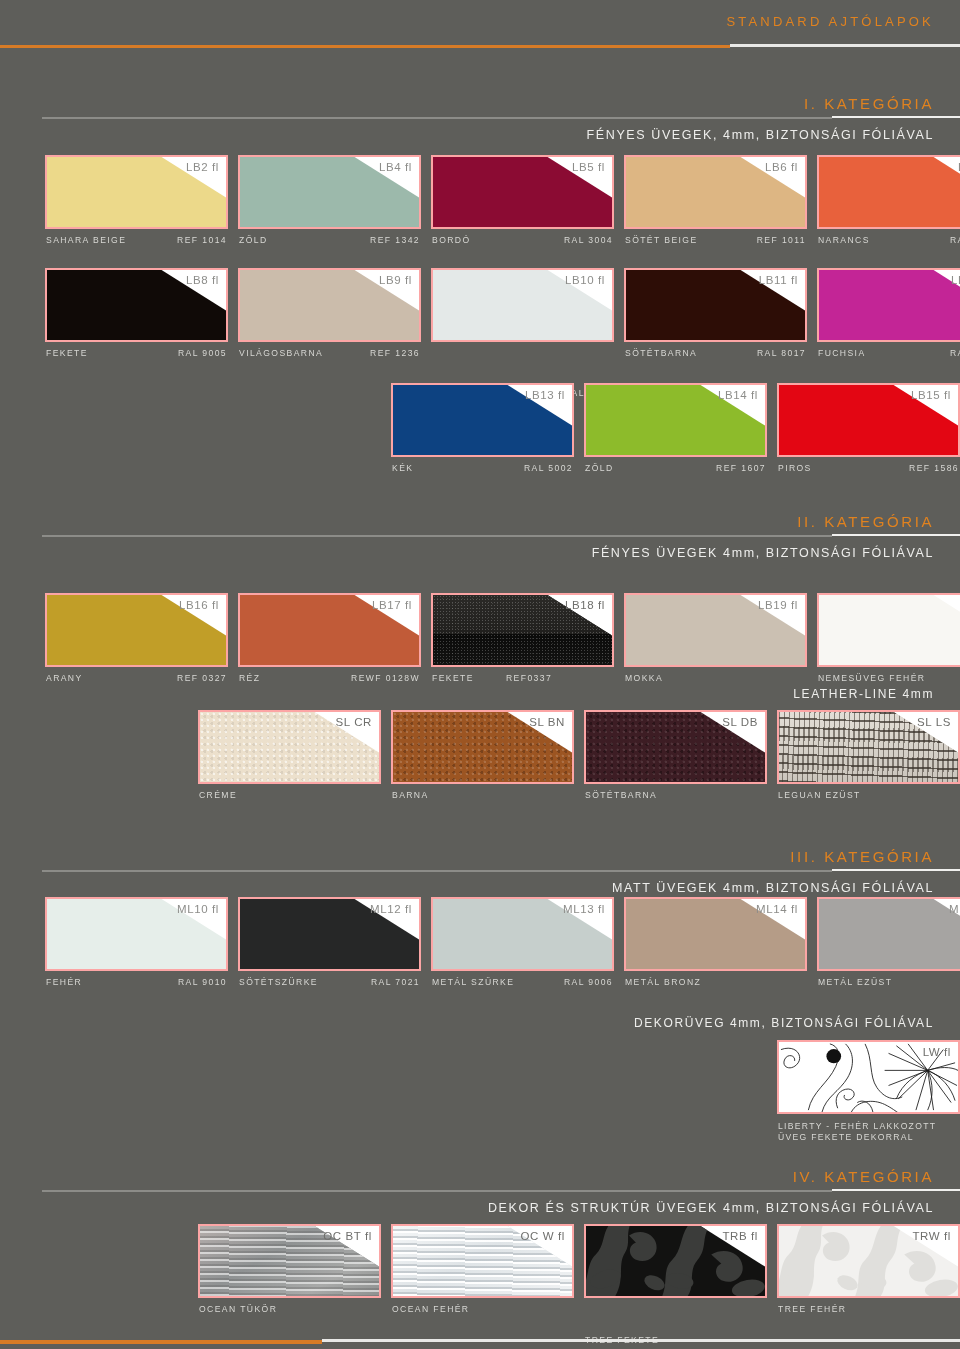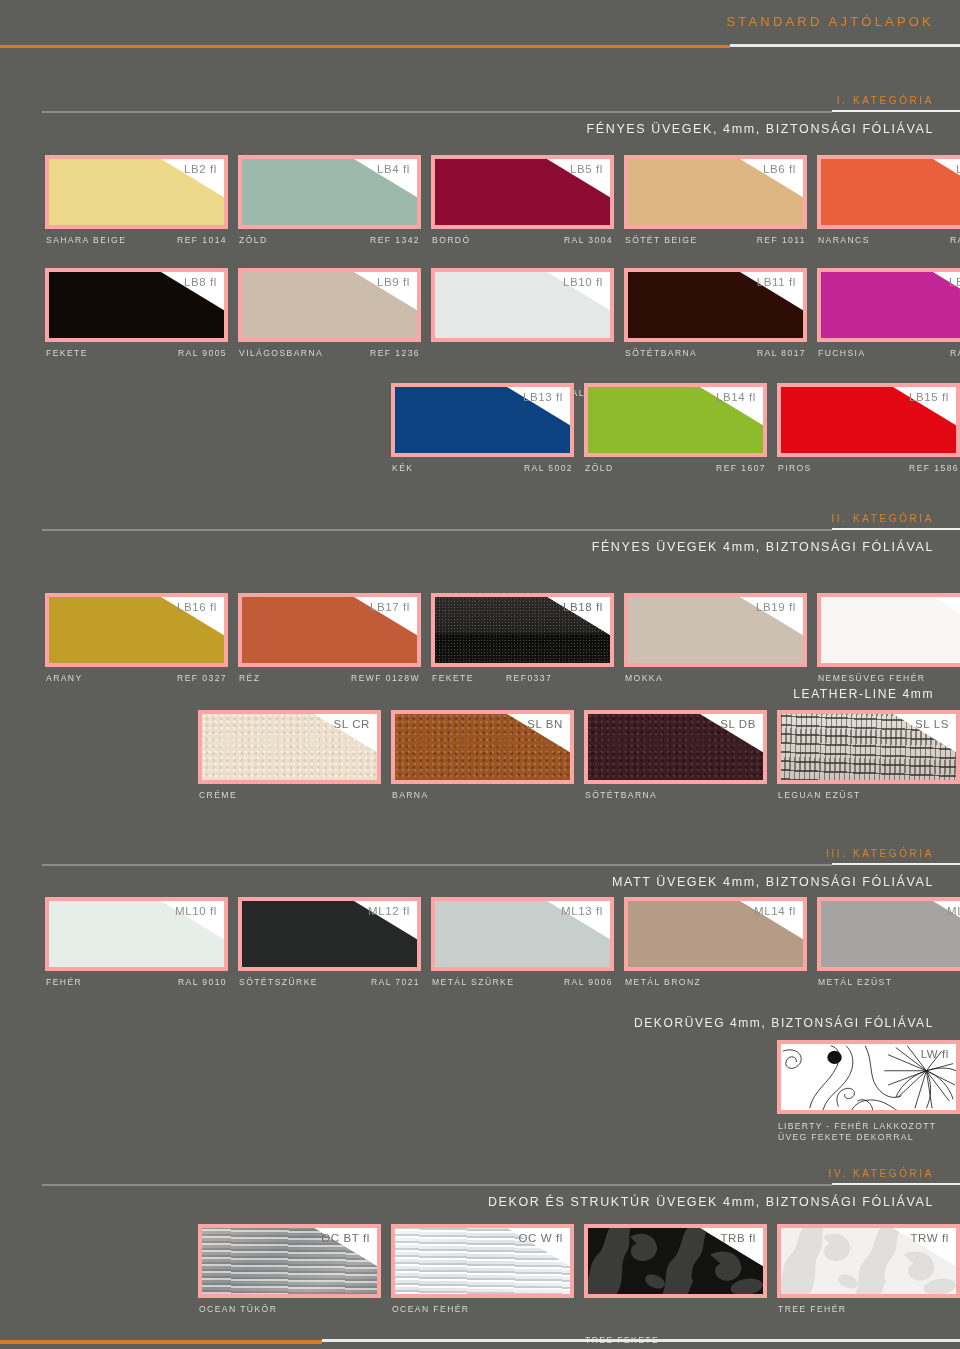--- a/index.html
+++ b/index.html
@@ -20,39 +20,39 @@
     font-size:13px;letter-spacing:3.2px;color:#e0821f;
   }
   .top-rule{position:absolute;top:44px;left:0;width:960px;height:5px;}
   .top-rule .o{position:absolute;left:0;top:1px;width:730px;height:3px;background:#d77b26;}
   .top-rule .w{position:absolute;left:730px;top:0px;width:230px;height:3px;background:#e9e9e7;}
 
   
   .cat{position:absolute;left:0;width:960px;}
   .cat-name{
     text-align:right;padding-right:26px;box-sizing:border-box;width:960px;
-    font-size:10px;letter-spacing:2.6px;color:#e0821f;
+    font-size:15px;letter-spacing:2.6px;color:#e0821f;
   }
   .cat-rule{position:relative;width:918px;margin-left:42px;height:3px;margin-top:4px;}
   .cat-rule .g{position:absolute;left:0;top:1px;width:790px;height:2px;background:#8c8c88;}
   .cat-rule .w{position:absolute;left:790px;top:0;width:128px;height:2px;background:#f0f0ee;}
   .cat-sub{
     text-align:right;padding-right:26px;box-sizing:border-box;width:960px;
     font-size:12.5px;letter-spacing:1.6px;color:#eeeeec;margin-top:9px;
   }
   .plain-sub{
     position:absolute;left:0;width:960px;text-align:right;padding-right:26px;
     box-sizing:border-box;font-size:12px;letter-spacing:1.6px;color:#eeeeec;
   }
 
   
   .row{position:absolute;left:0;width:960px;height:102px;}
   .sw{
     position:absolute;top:0;width:183px;height:74px;
-    background:#ffffff;border:4px solid #fca5a5;box-sizing:border-box;
+    background:#ffffff;border:2px solid #fca5a5;box-sizing:border-box;
     overflow:hidden;
   }
   .sw .fill{position:absolute;inset:0;}
   .sw .clipper{position:absolute;inset:0;clip-path:polygon(0 0, 64% 0, 100% 58%, 100% 100%, 0 100%);}
   .sw .code{
     position:absolute;right:7px;top:4px;font-size:11.5px;color:#8d8d8a;
     letter-spacing:.6px;z-index:5;
   }
   .sw.tex .code{color:#6f6f6c;}
   .cap{position:absolute;top:80px;width:183px;height:18px;font-size:8.6px;letter-spacing:1.4px;color:#d8d8d4;}

